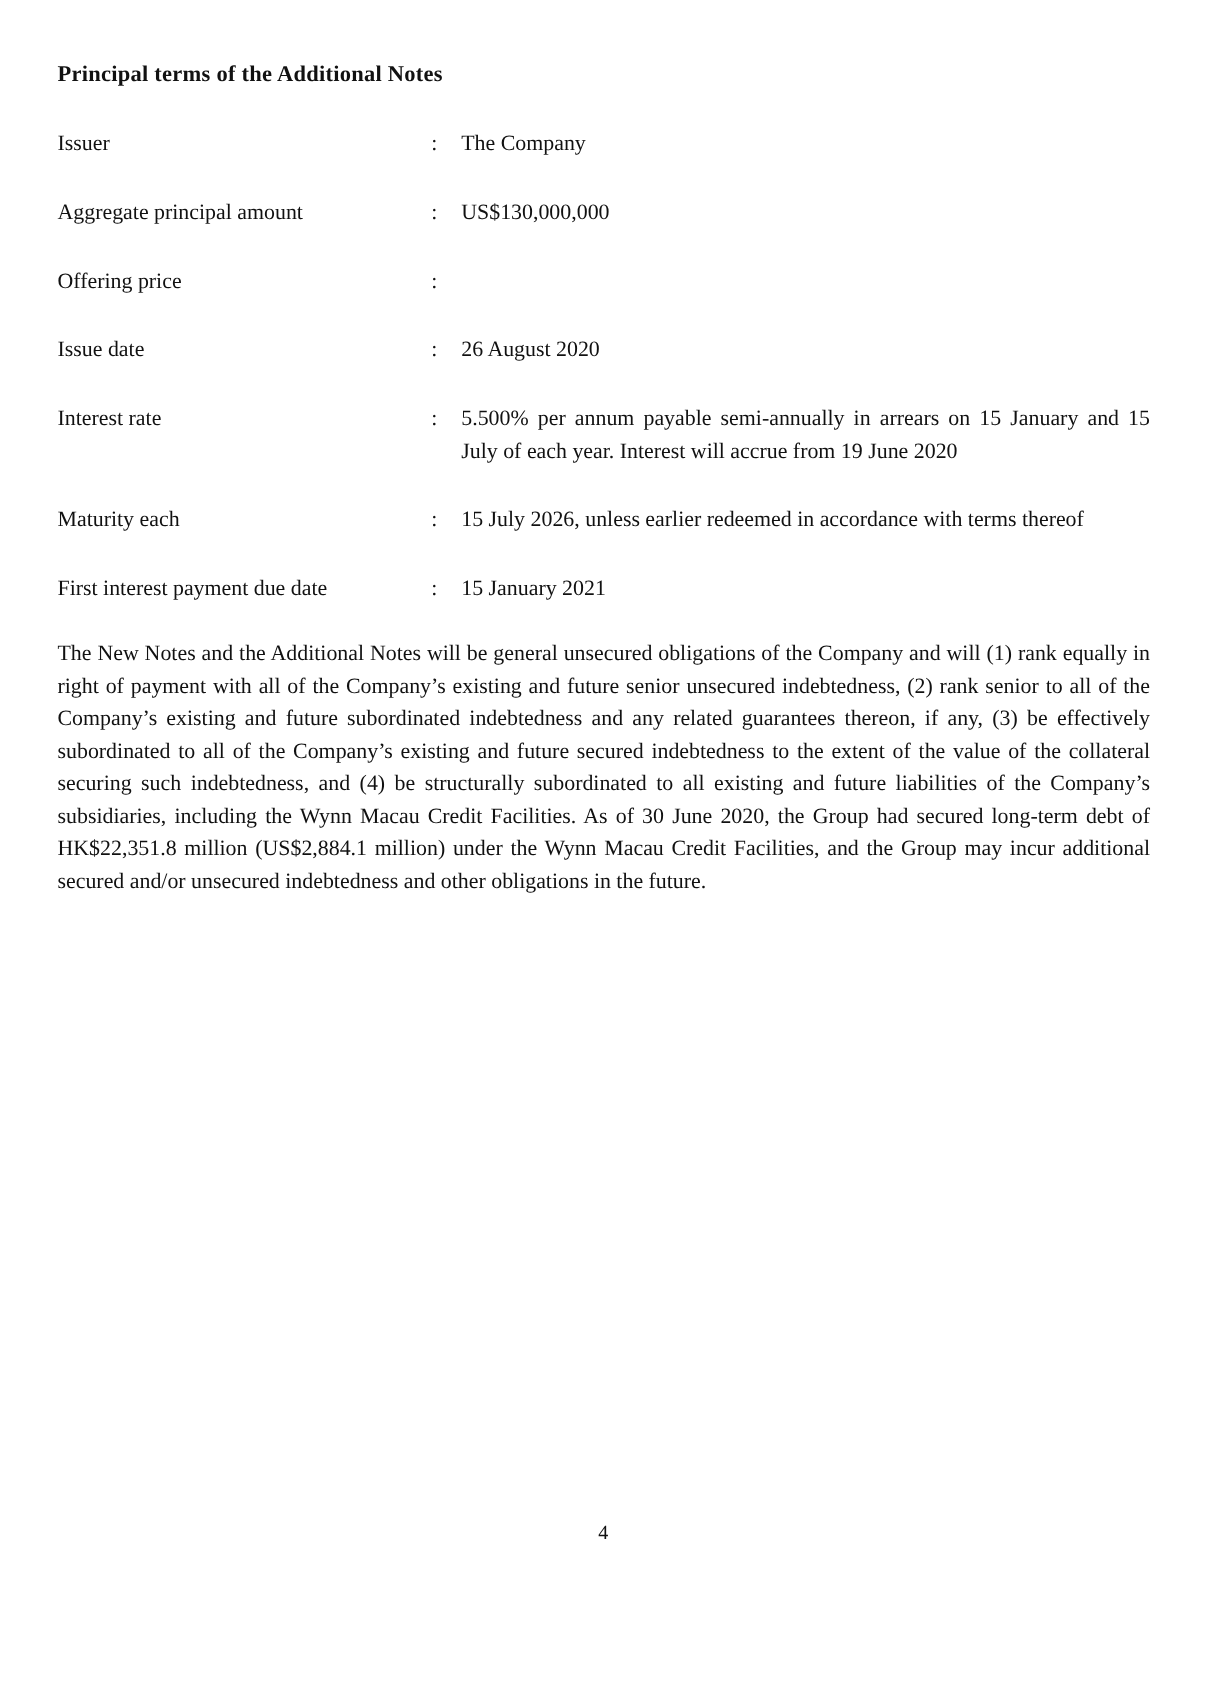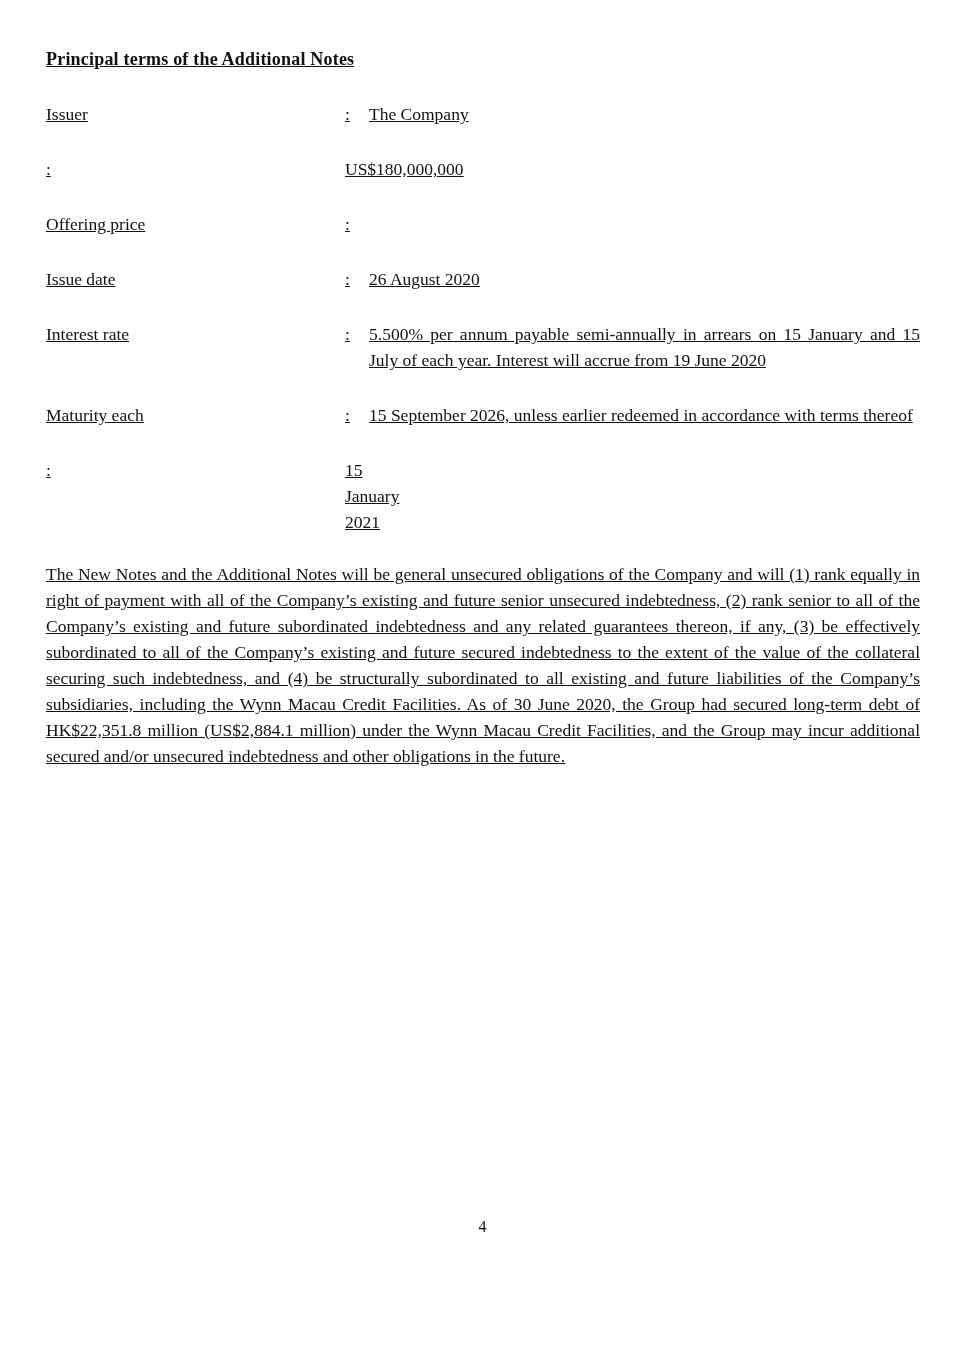--- a/index.html
+++ b/index.html
@@ -10,21 +10,20 @@
     font-family: "Liberation Serif", "DejaVu Serif", serif;
     color: #111111;
     position: relative;
     overflow: hidden;
   }
   .page {
     position: relative;
     width: 965px;
     height: 1279px;
     padding: 46px 45px 16px 46px;
-    text-decoration: underline;
   }
   .section-heading {
     font-weight: bold;
     font-size: 18px;
     line-height: 26px;
     letter-spacing: 0.2px;
     margin-bottom: 26px;
   }
   .terms-list {
     margin-bottom: 26px;
@@ -65,22 +64,23 @@
 
   <div class="terms-list">
 
     <div class="term-row">
       <div class="term-label">Issuer</div>
       <div class="term-colon">:</div>
       <div class="term-value">The Company</div>
     </div>
 
     <div class="term-row">
+      <div class="term-label">Aggregate principal amount</div>
       <div class="term-colon">:</div>
-      <div class="term-value">US$180,000,000</div>
+      <div class="term-value">US$130,000,000</div>
     </div>
 
     <div class="term-row">
       <div class="term-label">Offering price</div>
       <div class="term-colon">:</div>
     </div>
 
     <div class="term-row">
       <div class="term-label">Issue date</div>
       <div class="term-colon">:</div>
@@ -89,24 +89,25 @@
 
     <div class="term-row">
       <div class="term-label">Interest rate</div>
       <div class="term-colon">:</div>
       <div class="term-value">5.500% per annum payable semi-annually in arrears on 15 January and 15 July of each year. Interest will accrue from 19 June 2020</div>
     </div>
 
     <div class="term-row">
       <div class="term-label">Maturity each</div>
       <div class="term-colon">:</div>
-      <div class="term-value">15 September 2026, unless earlier redeemed in accordance with terms thereof</div>
+      <div class="term-value">15 July 2026, unless earlier redeemed in accordance with terms thereof</div>
     </div>
 
     <div class="term-row">
+      <div class="term-label">First interest payment due date</div>
       <div class="term-colon">:</div>
       <div class="term-value">15 January 2021</div>
     </div>
 
   </div>
 
 
   <p class="body-paragraph">The New Notes and the Additional Notes will be general unsecured obligations of the Company and will (1) rank equally in right of payment with all of the Company’s existing and future senior unsecured indebtedness, (2) rank senior to all of the Company’s existing and future subordinated indebtedness and any related guarantees thereon, if any, (3) be effectively subordinated to all of the Company’s existing and future secured indebtedness to the extent of the value of the collateral securing such indebtedness, and (4) be structurally subordinated to all existing and future liabilities of the Company’s subsidiaries, including the Wynn Macau Credit Facilities. As of 30 June 2020, the Group had secured long-term debt of HK$22,351.8 million (US$2,884.1 million) under the Wynn Macau Credit Facilities, and the Group may incur additional secured and/or unsecured indebtedness and other obligations in the future.</p>
 
   <div class="page-number">4</div>

